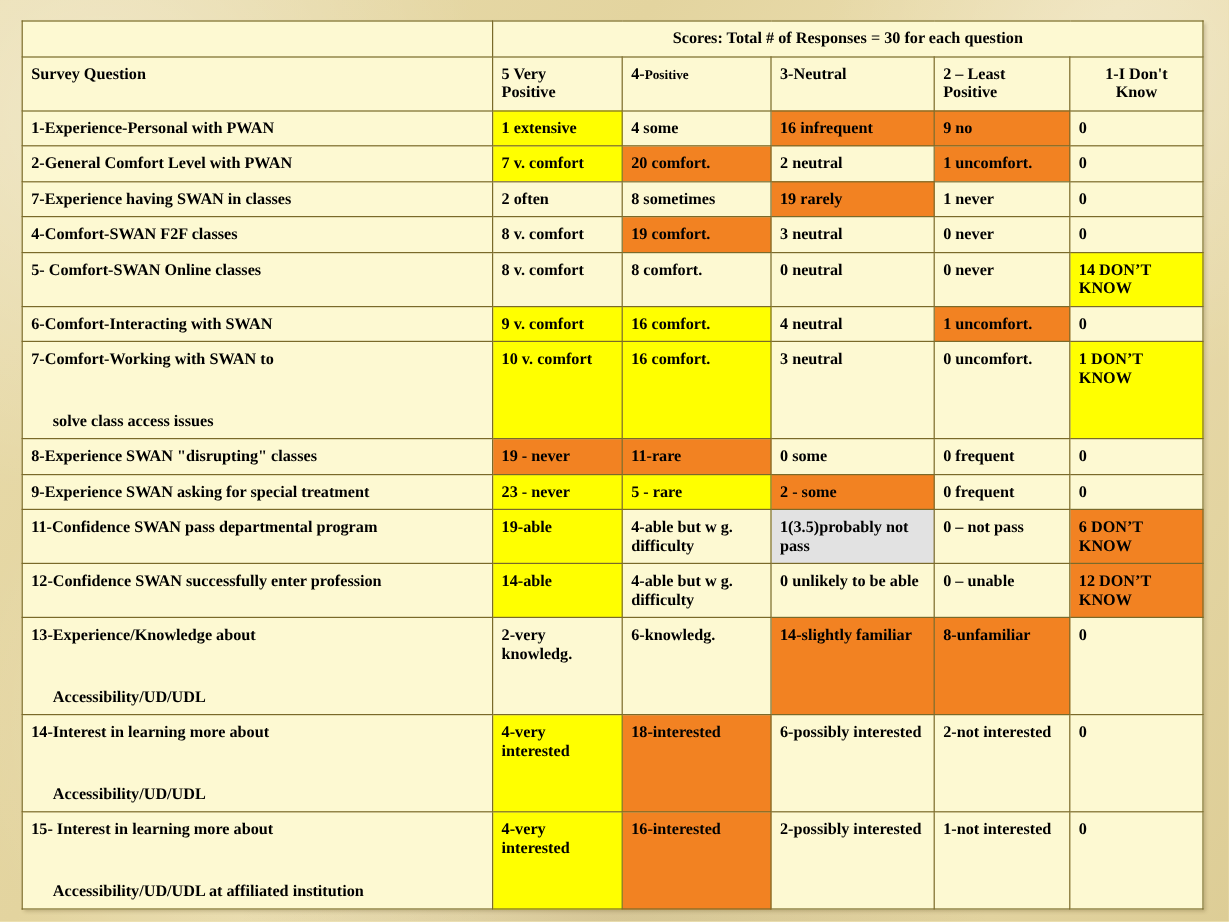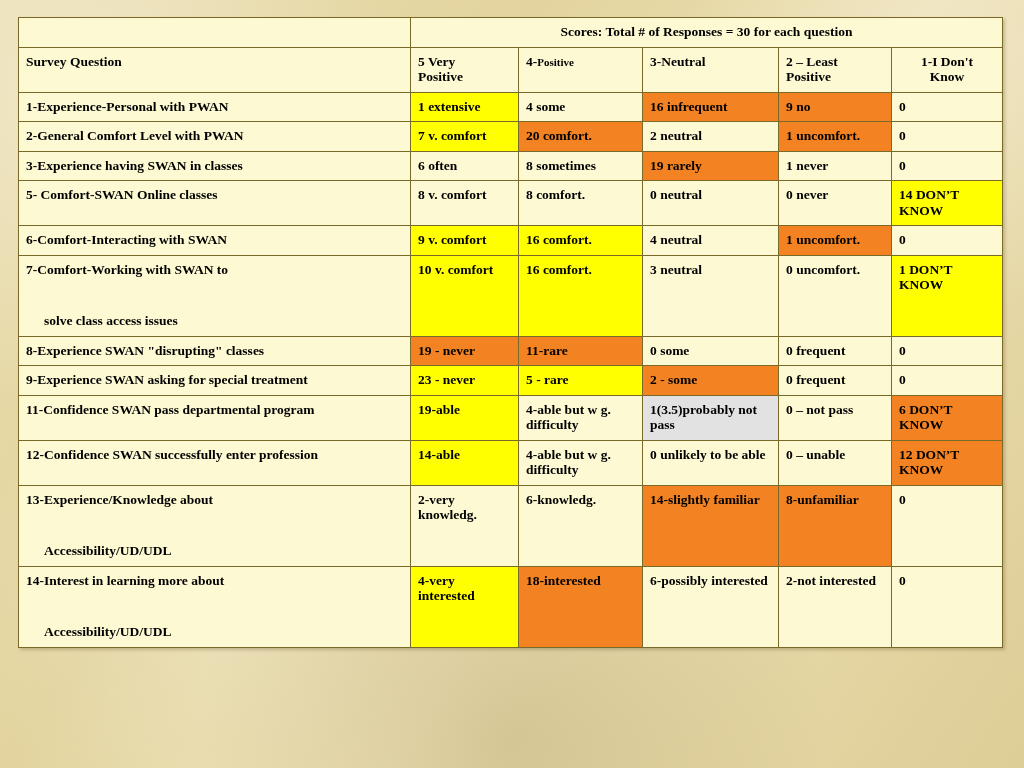--- a/index.html
+++ b/index.html
@@ -147,25 +147,33 @@
         </tr>
         <tr>
           <td class="q"><span>2-General Comfort Level with PWAN</span></td>
           <td class="v f-yellow">7 v. comfort</td>
           <td class="v f-orange">20 comfort.</td>
           <td class="v f-cream">2 neutral</td>
           <td class="v f-orange">1 uncomfort.</td>
           <td class="v f-cream">0</td>
         </tr>
         <tr>
-          <td class="q"><span>3-Experience having SWAN in classes</span></td>
-          <td class="v f-cream">6 often</td>
+          <td class="q"><span>7-Experience having SWAN in classes</span></td>
+          <td class="v f-cream">2 often</td>
           <td class="v f-cream">8 sometimes</td>
           <td class="v f-orange">19 rarely</td>
           <td class="v f-cream">1 never</td>
+          <td class="v f-cream">0</td>
+        </tr>
+        <tr>
+          <td class="q"><span>4-Comfort-SWAN F2F classes</span></td>
+          <td class="v f-cream">8 v. comfort</td>
+          <td class="v f-orange">19 comfort.</td>
+          <td class="v f-cream">3 neutral</td>
+          <td class="v f-cream">0 never</td>
           <td class="v f-cream">0</td>
         </tr>
         <tr class="row-tall">
           <td class="q"><span>5- Comfort-SWAN Online classes</span></td>
           <td class="v f-cream">8 v. comfort</td>
           <td class="v f-cream">8 comfort.</td>
           <td class="v f-cream">0 neutral</td>
           <td class="v f-cream">0 never</td>
           <td class="v f-yellow">14 DON’T KNOW</td>
         </tr>
@@ -226,15 +234,23 @@
           <td class="v f-cream">0</td>
         </tr>
         <tr>
           <td class="q"><span>14-Interest in learning more about</span><span class="ind">Accessibility/UD/UDL</span></td>
           <td class="v f-yellow">4-very interested</td>
           <td class="v f-orange">18-interested</td>
           <td class="v f-cream">6-possibly interested</td>
           <td class="v f-cream">2-not interested</td>
           <td class="v f-cream">0</td>
         </tr>
+        <tr>
+          <td class="q"><span>15- Interest in learning more about</span><span class="ind">Accessibility/UD/UDL at affiliated institution</span></td>
+          <td class="v f-yellow">4-very interested</td>
+          <td class="v f-orange">16-interested</td>
+          <td class="v f-cream">2-possibly interested</td>
+          <td class="v f-cream">1-not interested</td>
+          <td class="v f-cream">0</td>
+        </tr>
       </tbody>
   </table>
 </div>
 
 </body></html>

